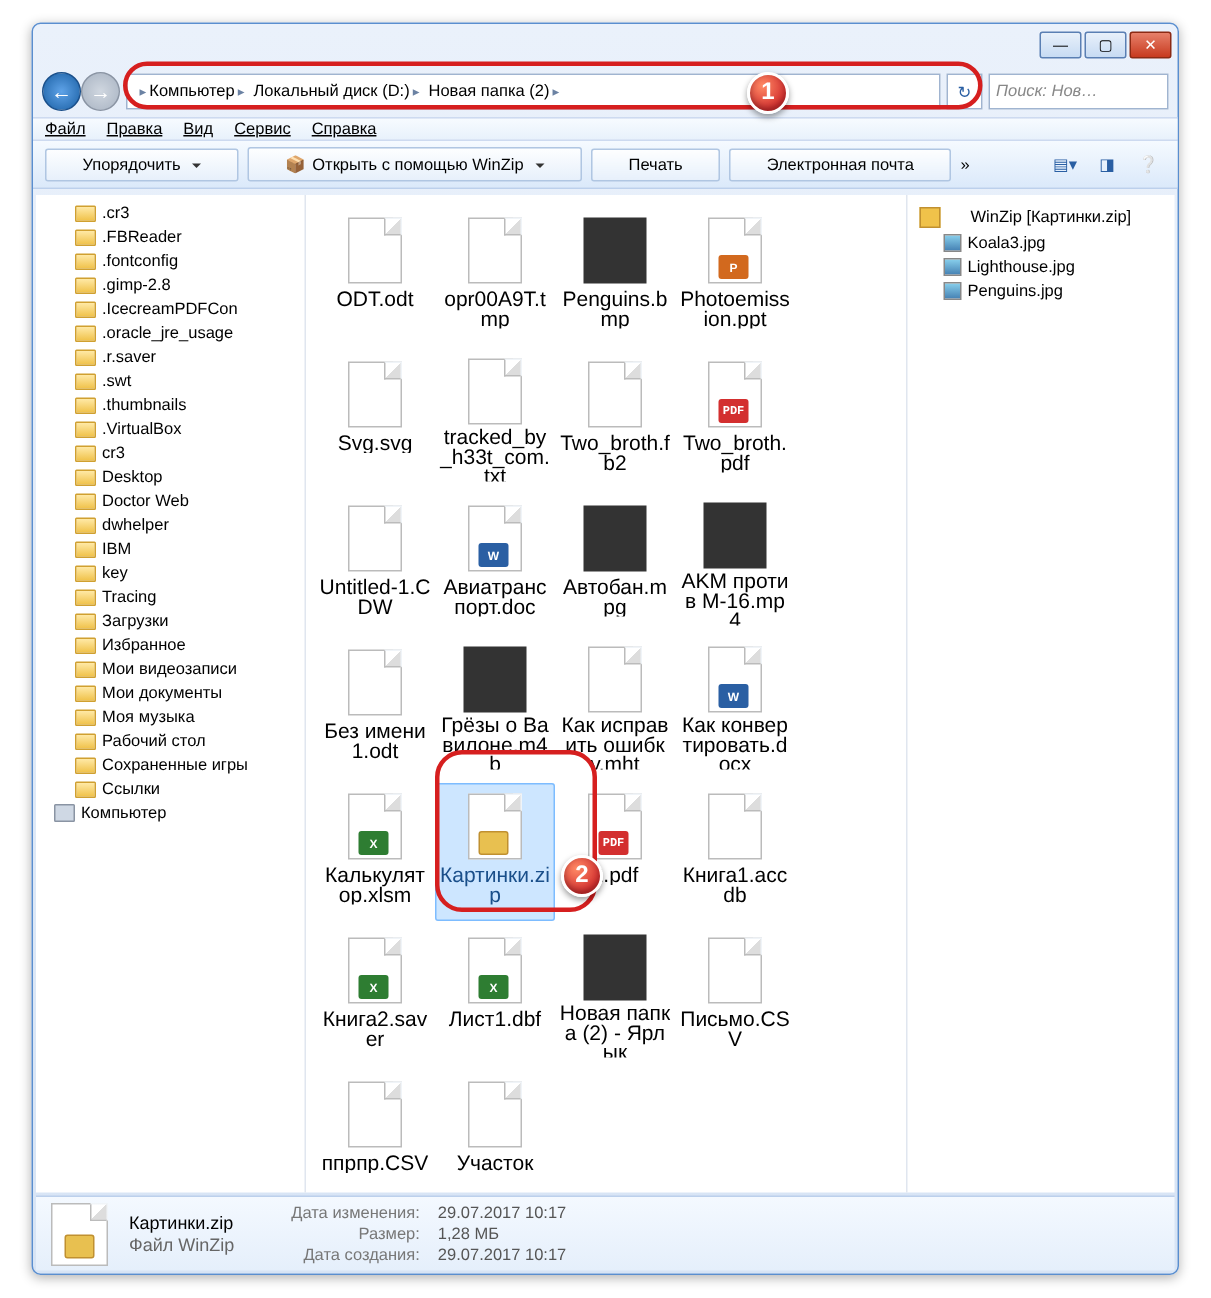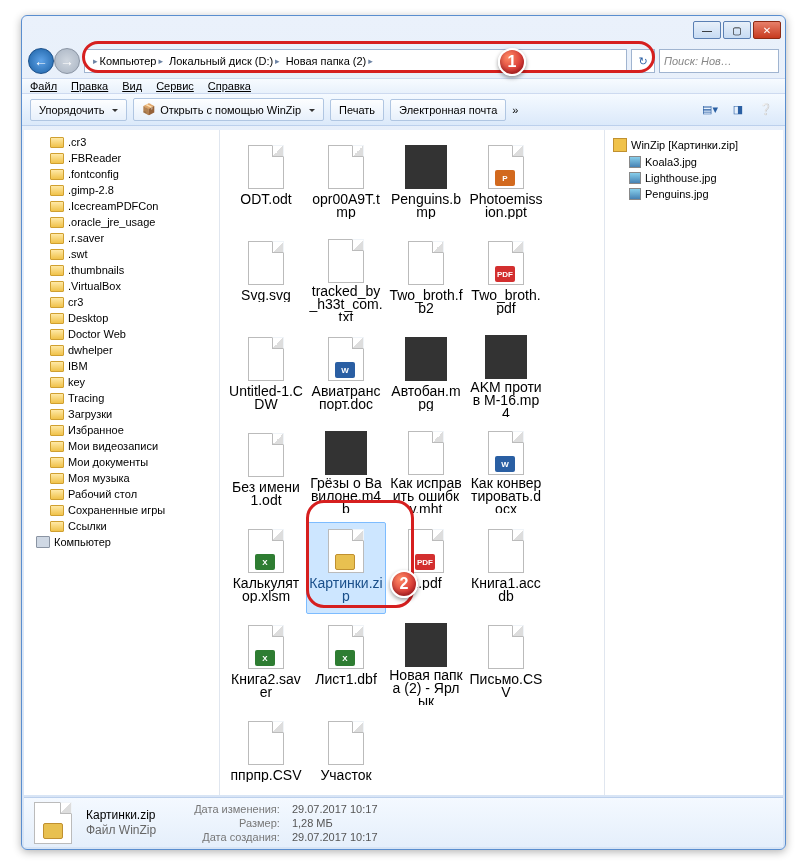--- a/index.html
+++ b/index.html
@@ -18,50 +18,50 @@
 .crumb { display: flex; align-items: center; padding: 0 2px; cursor: pointer; white-space: nowrap; }
 .crumb .arr { color: #6b82a3; margin: 0 2px; font-size: 9px; }
 .refresh-btn { width: 24px; height: 24px; background: #fff; border: 1px solid #a0b4d0; display: flex; align-items: center; justify-content: center; color: #2a5fa3; cursor: pointer; }
 .searchbox { width: 120px; height: 24px; background: #fff; border: 1px solid #a0b4d0; margin-left: 4px; display: flex; align-items: center; padding: 0 4px; color: #888; font-style: italic; }
 
 .menubar { height: 16px; background: linear-gradient(#f7fbff,#e8f1fb); border-top: 1px solid #cddaf0; border-bottom: 1px solid #cddaf0; display: flex; align-items: center; padding: 0 8px; gap: 14px; }
 .menu-item { cursor: pointer; }
 .menu-item .u { text-decoration: underline; }
 
 .toolbar { height: 32px; background: linear-gradient(#f5faff,#dbe9fa); border-bottom: 1px solid #bcd0ec; display: flex; align-items: center; padding: 0 8px; gap: 6px; }
-.tb-btn { padding: 4px 8px; background: linear-gradient(#fdfeff,#e7f0fb); border: 1px solid #b0c6e2; border-radius: 2px; cursor: pointer; display: flex; align-items: center; gap: 4px; }
+.tb-btn { padding: 4px 24px; background: linear-gradient(#fdfeff,#e7f0fb); border: 1px solid #b0c6e2; border-radius: 2px; cursor: pointer; display: flex; align-items: center; gap: 4px; }
 .tb-drop::after { content: ""; border: 3px solid transparent; border-top-color: #333; margin-left: 4px; margin-top: 4px; }
 .tb-spacer { flex: 1; }
 .tb-icon { width: 22px; height: 22px; display: flex; align-items: center; justify-content: center; cursor: pointer; color: #2a5fa3; }
 
 .body-area { position: absolute; top: 114px; bottom: 54px; left: 2px; right: 2px; display: flex; background: #fff; }
-.tree { width: 196px; border-right: 1px solid #e0e6ef; overflow-y: auto; padding: 4px 0; }
+.tree { width: 180px; border-right: 1px solid #e0e6ef; overflow-y: auto; padding: 4px 0; }
 .tree-item { display: flex; align-items: center; padding: 2px 0 2px 26px; cursor: pointer; white-space: nowrap; overflow: hidden; text-overflow: ellipsis; gap: 4px; }
 .tree-item .ico-folder { width: 14px; height: 11px; background: linear-gradient(#ffe9a6,#f0c24a); border: 1px solid #d0a030; border-radius: 1px; flex-shrink: 0; }
 .tree-item.sys { padding-left: 12px; }
 .tree-item .ico-comp { width: 14px; height: 12px; background: #cfd8e4; border: 1px solid #8a94a3; border-radius: 1px; flex-shrink: 0; }
 
 .files { flex: 1; padding: 8px 6px; overflow-y: auto; display: flex; flex-wrap: wrap; align-content: flex-start; gap: 4px 0; border-right: 1px solid #e0e6ef; position: relative; }
 .file { width: 80px; height: 92px; display: flex; flex-direction: column; align-items: center; text-align: center; padding: 4px 2px; cursor: pointer; border: 1px solid transparent; border-radius: 2px; }
 .file.selected { background: #cde6ff; border-color: #7dbcff; }
 .file .ficon { width: 42px; height: 48px; margin-bottom: 2px; position: relative; display: flex; align-items: center; justify-content: center; }
 .file .fname { font-size: 14px; line-height: 13px; word-break: break-all; max-height: 40px; overflow: hidden; color: #000; }
 .file.selected .fname { color: #1a4f8a; }
 .page { width: 36px; height: 44px; background: #fff; border: 1px solid #bbb; position: relative; }
 .page::before { content: ""; position: absolute; top: -1px; right: -1px; border: 6px solid transparent; border-top-color: #f0f4f8; border-right-color: #f0f4f8; }
 .page::after { content: ""; position: absolute; top: 0; right: 0; width: 10px; height: 10px; background: linear-gradient(135deg,#fff 50%,#ddd 50%); border-left: 1px solid #bbb; border-bottom: 1px solid #bbb; }
 .badge { position: absolute; bottom: 2px; left: 6px; width: 20px; height: 16px; border-radius: 2px; font-size: 8px; color: #fff; display: flex; align-items: center; justify-content: center; font-weight: bold; }
-.b-pdf { background: #d32f2f; } .b-doc { background: #2a5fa3; } .b-xls { background: #2e7d32; } .b-ppt { background: #d2691e; }
+.b-pdf { background: #d32f2f; font-family: Liberation Mono, monospace; } .b-doc { background: #2a5fa3; } .b-xls { background: #2e7d32; } .b-ppt { background: #d2691e; }
 .b-zip { background: #e8c050; border: 1px solid #c09030; } 
 .thumb { width: 44px; height: 44px; background: #333 center/cover; }
 .callout-file { position: absolute; border: 3px solid #d61f1f; border-radius: 18px; pointer-events: none; }
 .marker { position: absolute; width: 28px; height: 28px; border-radius: 50%; background: radial-gradient(circle at 35% 30%, #ff8a65, #d32f2f 70%); border: 2px solid #fff; box-shadow: 0 2px 4px rgba(0,0,0,.4), inset 0 -2px 4px rgba(0,0,0,.3); color: #fff; font-weight: bold; font-size: 16px; display: flex; align-items: center; justify-content: center; z-index: 10; }
 
 .preview { width: 178px; padding: 6px 4px; }
-.pv-head { display: flex; align-items: center; gap: 4px; padding: 2px 4px; }
+.pv-head { display: flex; align-items: center; gap: 20px; padding: 2px 4px; }
 .pv-item { display: flex; align-items: flex-start; gap: 4px; padding: 2px 4px 2px 20px; cursor: pointer; }
 .pv-ico { width: 14px; height: 14px; background: #f0c24a; border: 1px solid #c09030; }
 .pv-img { width: 12px; height: 12px; background: linear-gradient(#87ceeb,#4682b4); border: 1px solid #888; }
 
 .statusbar { position: absolute; bottom: 2px; left: 2px; right: 2px; height: 50px; background: linear-gradient(#f4f9ff,#e5effb); border-top: 1px solid #bcd0ec; display: flex; align-items: center; padding: 4px 10px; gap: 10px; }
 .sb-icon { width: 42px; height: 42px; }
 .sb-text { display: flex; flex-direction: column; gap: 1px; }
 .sb-name { font-size: 12px; }
 .sb-type { color: #666; font-size: 12px; }
 .sb-meta { color: #555; font-size: 11px; display: grid; grid-template-columns: auto auto; gap: 2px 12px; margin-left: 28px; }

